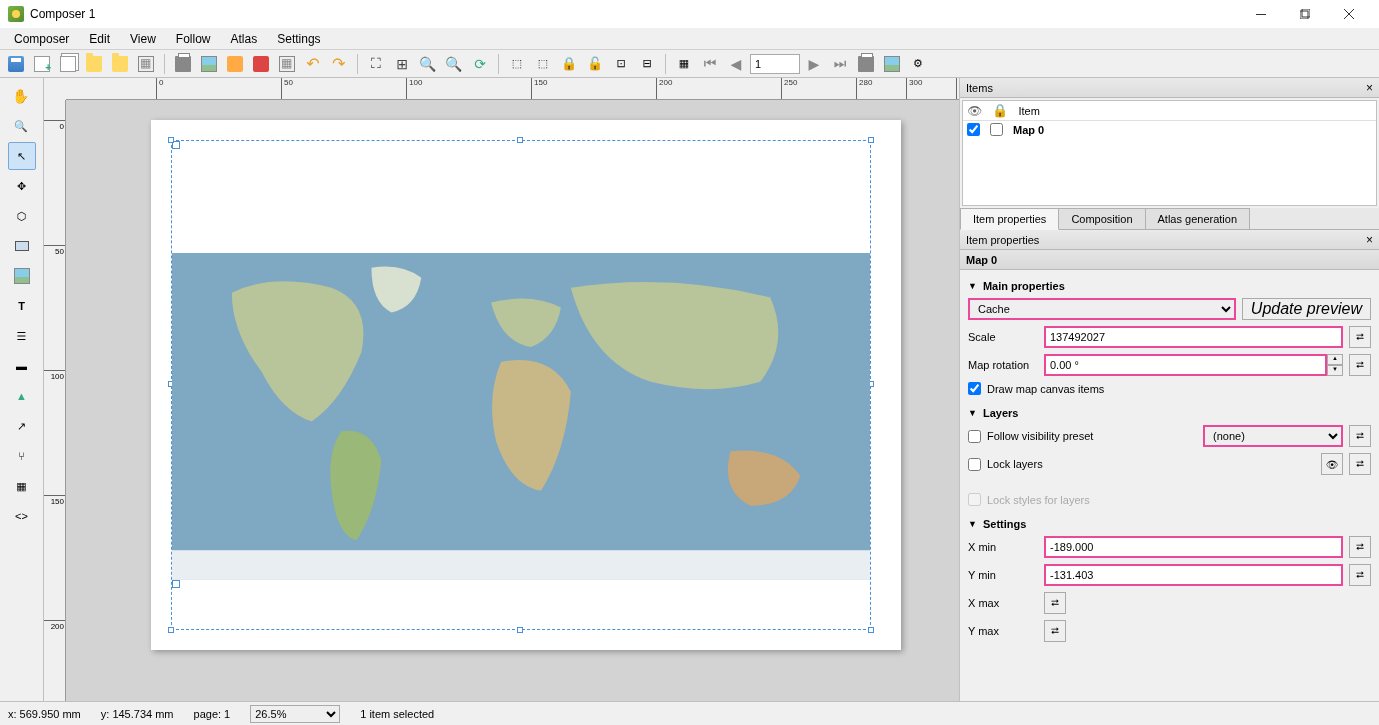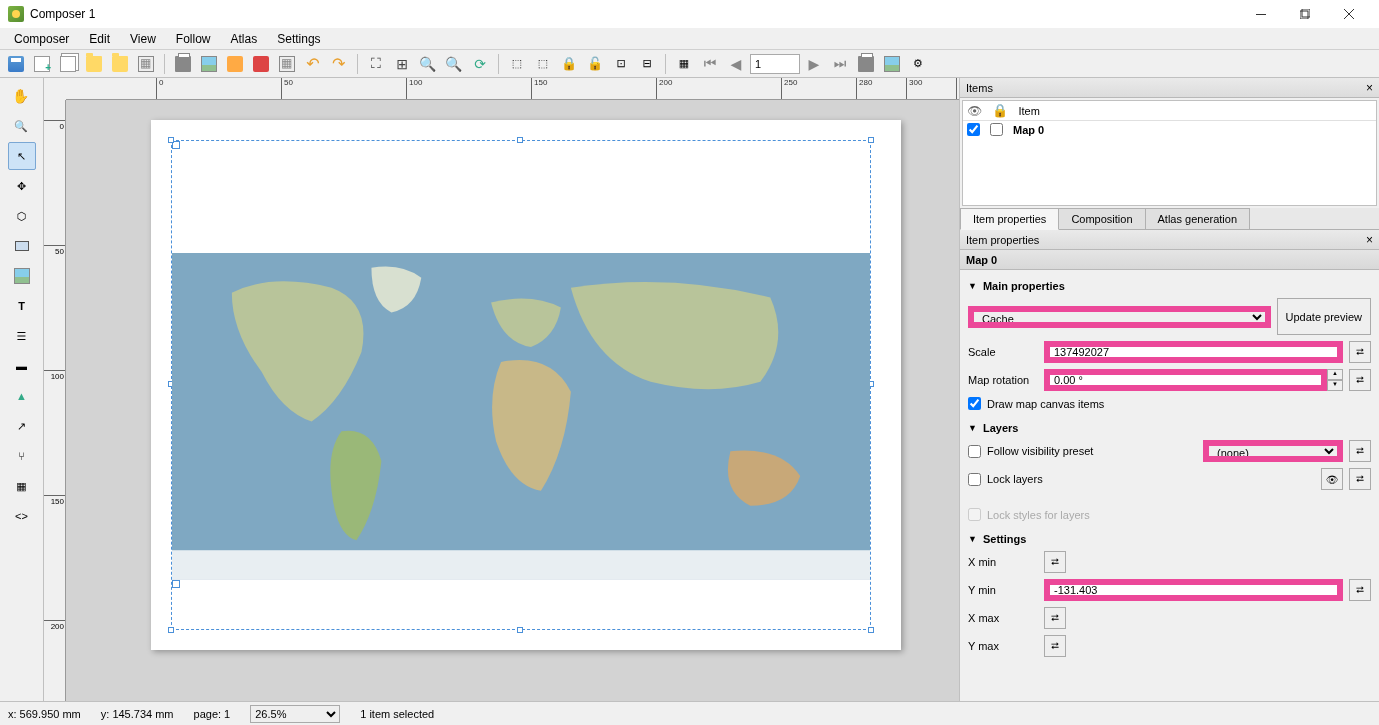--- a/index.html
+++ b/index.html
@@ -57,25 +57,25 @@
 .tab.active { background: #f5f5f5; border-bottom: 1px solid #f5f5f5; margin-bottom: -1px; }
 
 .props-panel { flex: 1; display: flex; flex-direction: column; overflow: hidden; }
 .props-title { height: 20px; background: linear-gradient(#e5e5e5,#d8d8d8); display: flex; align-items: center; padding: 0 6px; font-weight: bold; font-size: 11px; border-bottom: 1px solid #b8b8b8; }
 .props-body { flex: 1; overflow-y: auto; padding: 4px 8px; background: #f0f0f0; }
 .section { margin: 6px 0 12px; }
 .section-head { display: flex; align-items: center; font-weight: bold; font-size: 11px; margin-bottom: 6px; cursor: pointer; }
 .section-head .tri { margin-right: 6px; font-size: 9px; }
 .row { display: flex; align-items: center; gap: 6px; margin: 6px 0; }
 .row label { width: 70px; font-size: 11px; }
-.row input[type=text], .row select { flex: 1; height: 22px; border: 6px solid #ec4899; background: #fff; padding: 0 4px; font-size: 11px; }
+.row input[type=text], .row select { flex: 1; height: 22px; border: 2px solid #ec4899; background: #fff; padding: 0 4px; font-size: 11px; }
 .row select { background: #efefef; }
 .row input[type=checkbox] { width: 13px; height: 13px; }
 .databtn { width: 22px; height: 22px; border: 1px solid #aaa; background: #efefef; display: flex; align-items: center; justify-content: center; cursor: pointer; font-size: 10px; }
-.upbtn { height: 37px; padding: 0 8px; border: 1px solid #aaa; background: #efefef; cursor: pointer; font-size: 11px; }
+.upbtn { height: 22px; padding: 0 8px; border: 1px solid #aaa; background: #efefef; cursor: pointer; font-size: 16px; font-style: italic; }
 .spinbox { display: flex; flex: 1; }
 .spinbox input { flex: 1; border: 1px solid #aaa; height: 22px; padding: 0 4px; }
 .spinbox .ud { width: 16px; display: flex; flex-direction: column; }
 .spinbox .ud div { flex: 1; border: 1px solid #aaa; background: #efefef; font-size: 6px; text-align: center; cursor: pointer; }
 .disabled { color: #aaa; margin-top: 18px; }
 
 
 .statusbar { height: 24px; background: #f0f0f0; border-top: 1px solid #c0c0c0; display: flex; align-items: center; padding: 0 8px; gap: 20px; font-size: 11px; }
 .statusbar select { width: 90px; height: 18px; border: 1px solid #aaa; font-size: 11px; }
 
@@ -440,20 +440,21 @@
           </div>
         </div>
 
         <div class="section">
           <div class="section-head">
             <span class="tri">▼</span>
             <span>Settings</span>
           </div>
           <div class="row">
             <label>X min</label>
+            <input type="text" value="-189.000" style="">
             <div class="databtn">⮂</div>
           </div>
           <div class="row">
             <label>Y min</label>
             <input type="text" value="-131.403" style="">
             <div class="databtn">⮂</div>
           </div>
           <div class="row">
             <label>X max</label>
             <div class="databtn">⮂</div>

